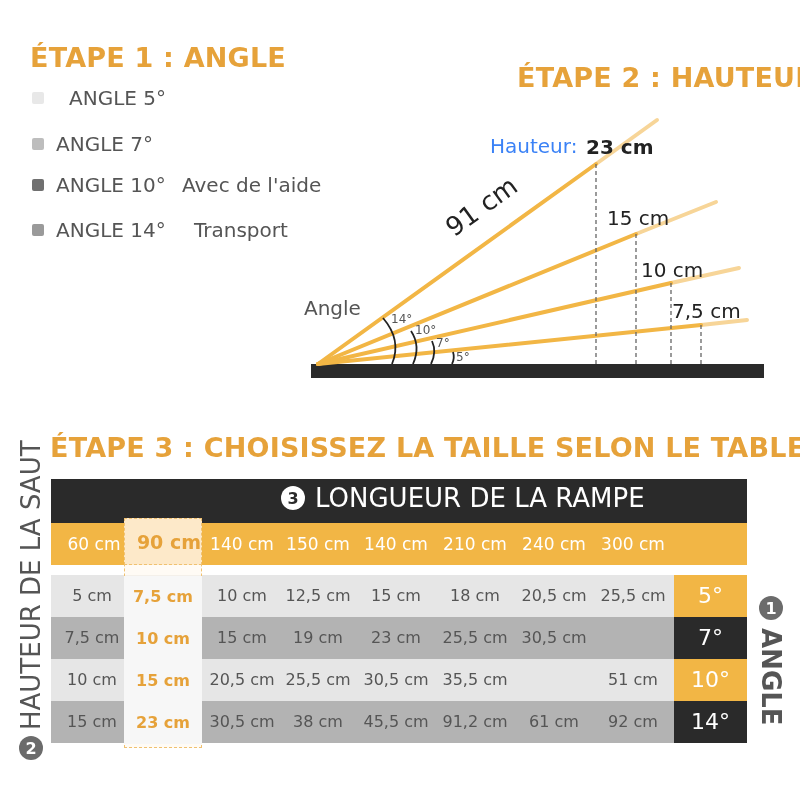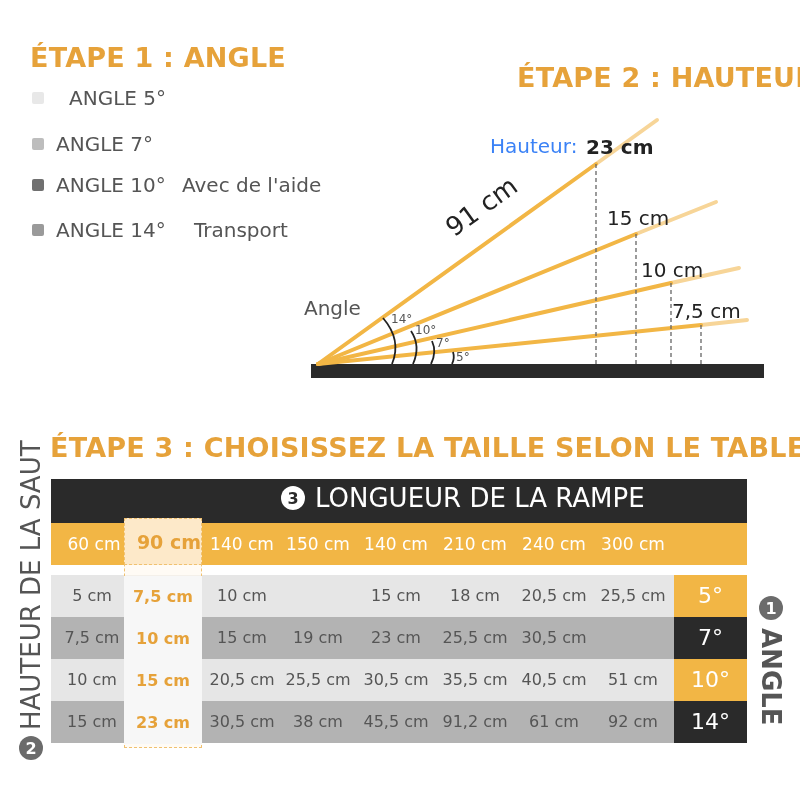--- a/index.html
+++ b/index.html
@@ -115,20 +115,21 @@
   <div class="len-cell" style="left:227px; width:80px;">150 cm</div>
   <div class="len-cell" style="left:305px; width:80px;">140 cm</div>
   <div class="len-cell" style="left:384px; width:80px;">210 cm</div>
   <div class="len-cell" style="left:463px; width:80px;">240 cm</div>
   <div class="len-cell" style="left:542px; width:80px;">300 cm</div>
 </div>
 
 <div class="data-row row-light" style="top:575px;">
   <div class="cell" style="left:8px; width:66px;">5 cm</div>
   <div class="cell" style="left:151px; width:80px;">10 cm</div>
+  <div class="cell" style="left:227px; width:80px;">12,5 cm</div>
   <div class="cell" style="left:305px; width:80px;">15 cm</div>
   <div class="cell" style="left:384px; width:80px;">18 cm</div>
   <div class="cell" style="left:463px; width:80px;">20,5 cm</div>
   <div class="cell" style="left:542px; width:80px;">25,5 cm</div>
 </div>
 <div class="angle-cell angle-yellow" style="top:575px;">5°</div>
 
 <div class="data-row row-dark" style="top:617px;">
   <div class="cell" style="left:8px; width:66px;">7,5 cm</div>
   <div class="cell" style="left:151px; width:80px;">15 cm</div>
@@ -138,21 +139,20 @@
   <div class="cell" style="left:463px; width:80px;">30,5 cm</div>
 </div>
 <div class="angle-cell angle-black" style="top:617px;">7°</div>
 
 <div class="data-row row-light" style="top:659px;">
   <div class="cell" style="left:8px; width:66px;">10 cm</div>
   <div class="cell" style="left:151px; width:80px;">20,5 cm</div>
   <div class="cell" style="left:227px; width:80px;">25,5 cm</div>
   <div class="cell" style="left:305px; width:80px;">30,5 cm</div>
   <div class="cell" style="left:384px; width:80px;">35,5 cm</div>
-  <div class="cell" style="left:463px; width:80px;">40,5 cm</div>
   <div class="cell" style="left:542px; width:80px;">51 cm</div>
 </div>
 <div class="angle-cell angle-yellow" style="top:659px;">10°</div>
 
 <div class="data-row row-dark" style="top:701px;">
   <div class="cell" style="left:8px; width:66px;">15 cm</div>
   <div class="cell" style="left:151px; width:80px;">30,5 cm</div>
   <div class="cell" style="left:227px; width:80px;">38 cm</div>
   <div class="cell" style="left:305px; width:80px;">45,5 cm</div>
   <div class="cell" style="left:384px; width:80px;">91,2 cm</div>

